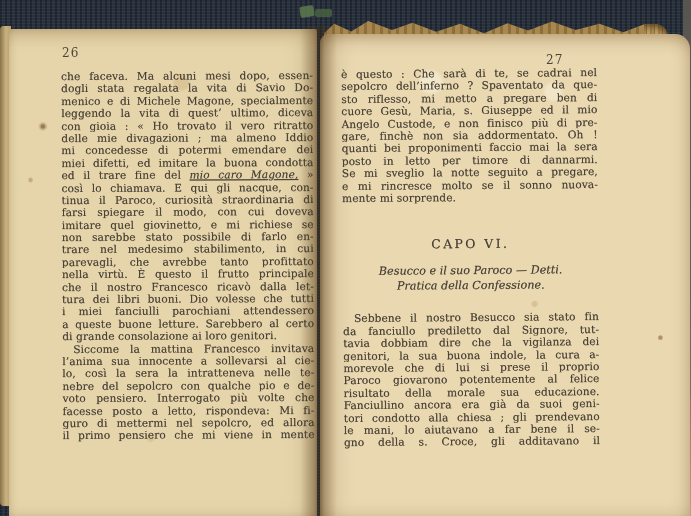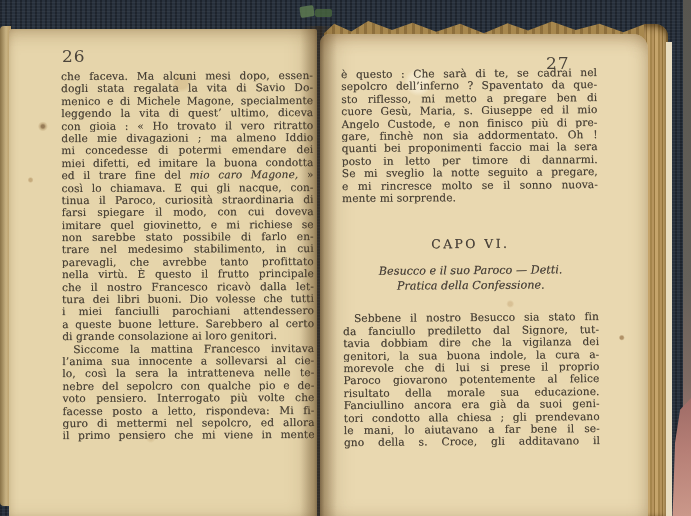--- a/index.html
+++ b/index.html
@@ -38,46 +38,46 @@
   .page-left{left:9px;top:29px;width:308px;height:487px;border-radius:3px 2px 0 0;
     background:
       radial-gradient(circle at 56% 11%, rgba(160,110,40,0.16) 0 6px, transparent 10px),
       radial-gradient(circle at 11% 20%, rgba(85,50,18,0.55) 0 1.5px, rgba(120,80,30,0.25) 3px, transparent 5px),
       radial-gradient(circle at 7% 31%, rgba(140,95,40,0.35) 0 1.5px, transparent 3px),
       radial-gradient(circle at 46% 84%, rgba(150,105,45,0.18) 0 2px, transparent 5px),
       #e6d5ab;
     box-shadow:inset -16px 0 26px -14px rgba(96,66,28,0.55),
                inset 3px 0 8px -4px rgba(120,90,50,0.35),
                inset 0 14px 20px -12px rgba(130,95,50,0.38);}
-  .page-right{left:320px;top:34px;width:328px;height:482px;border-radius:9px 15px 0 0;
+  .page-right{left:320px;top:34px;width:370px;height:482px;border-radius:9px 15px 0 0;
     background:
       radial-gradient(circle at 30% 10%, rgba(255,250,235,0.45) 0 9px, transparent 14px),
       radial-gradient(circle at 63% 12%, rgba(255,250,235,0.4) 0 7px, transparent 11px),
       radial-gradient(circle at 92% 63%, rgba(120,75,30,0.5) 0 1.5px, transparent 3px),
       radial-gradient(circle at 58% 56%, rgba(150,100,40,0.2) 0 2px, transparent 4px),
       #e9d8b0;
     box-shadow:inset 18px 0 28px -16px rgba(96,66,28,0.6),
                inset -10px 0 18px -10px rgba(120,90,50,0.4),
                inset 0 12px 18px -10px rgba(140,100,55,0.45);}
   
   .gutter{position:absolute;left:300px;top:26px;width:37px;height:490px;pointer-events:none;
     background:linear-gradient(90deg,transparent 0%,rgba(86,60,26,0.28) 38%,rgba(60,40,16,0.5) 52%,rgba(86,60,26,0.24) 66%,transparent 100%);}
   
-  .pgnum{position:absolute;font-size:17px;color:#4c453b;letter-spacing:1px;}
+  .pgnum{position:absolute;font-size:12px;color:#4c453b;letter-spacing:1px;}
   .pgnum-left{left:53px;top:17px;}
   .pgnum-right{left:226px;top:19px;}
   .textcol{position:absolute;color:#463f35;font-size:10.6px;
     text-shadow:0.2px 0.2px 0.4px rgba(70,58,44,0.55);}
   .textcol-left{left:52px;top:41px;width:252px;transform:rotate(-0.25deg);transform-origin:0 0;}
   .textcol-right{left:21px;top:34px;width:256px;transform:rotate(-0.45deg);transform-origin:0 0;}
   .line{height:12.4px;line-height:12.4px;text-align:justify;text-align-last:justify;
     letter-spacing:0.1px;overflow:hidden;}
   .line.indent{text-indent:11px;}
   .line.endp{text-align-last:left;}
-  .line i{font-style:italic;}
+  .line i{font-style:italic;text-decoration:underline;}
   .chapter-head{margin-top:34px;height:15px;line-height:15px;text-align:center;
     letter-spacing:2.5px;font-size:12.3px;color:#48413a;}
   .subtitle-wrap{margin-top:12px;}
   .subtitle{text-align:center;font-style:italic;font-size:11.2px;line-height:14.6px;color:#48413a;}
   .para2{margin-top:18px;}
 </style>
 </head>
 <body>
 
 <div class="scene">

